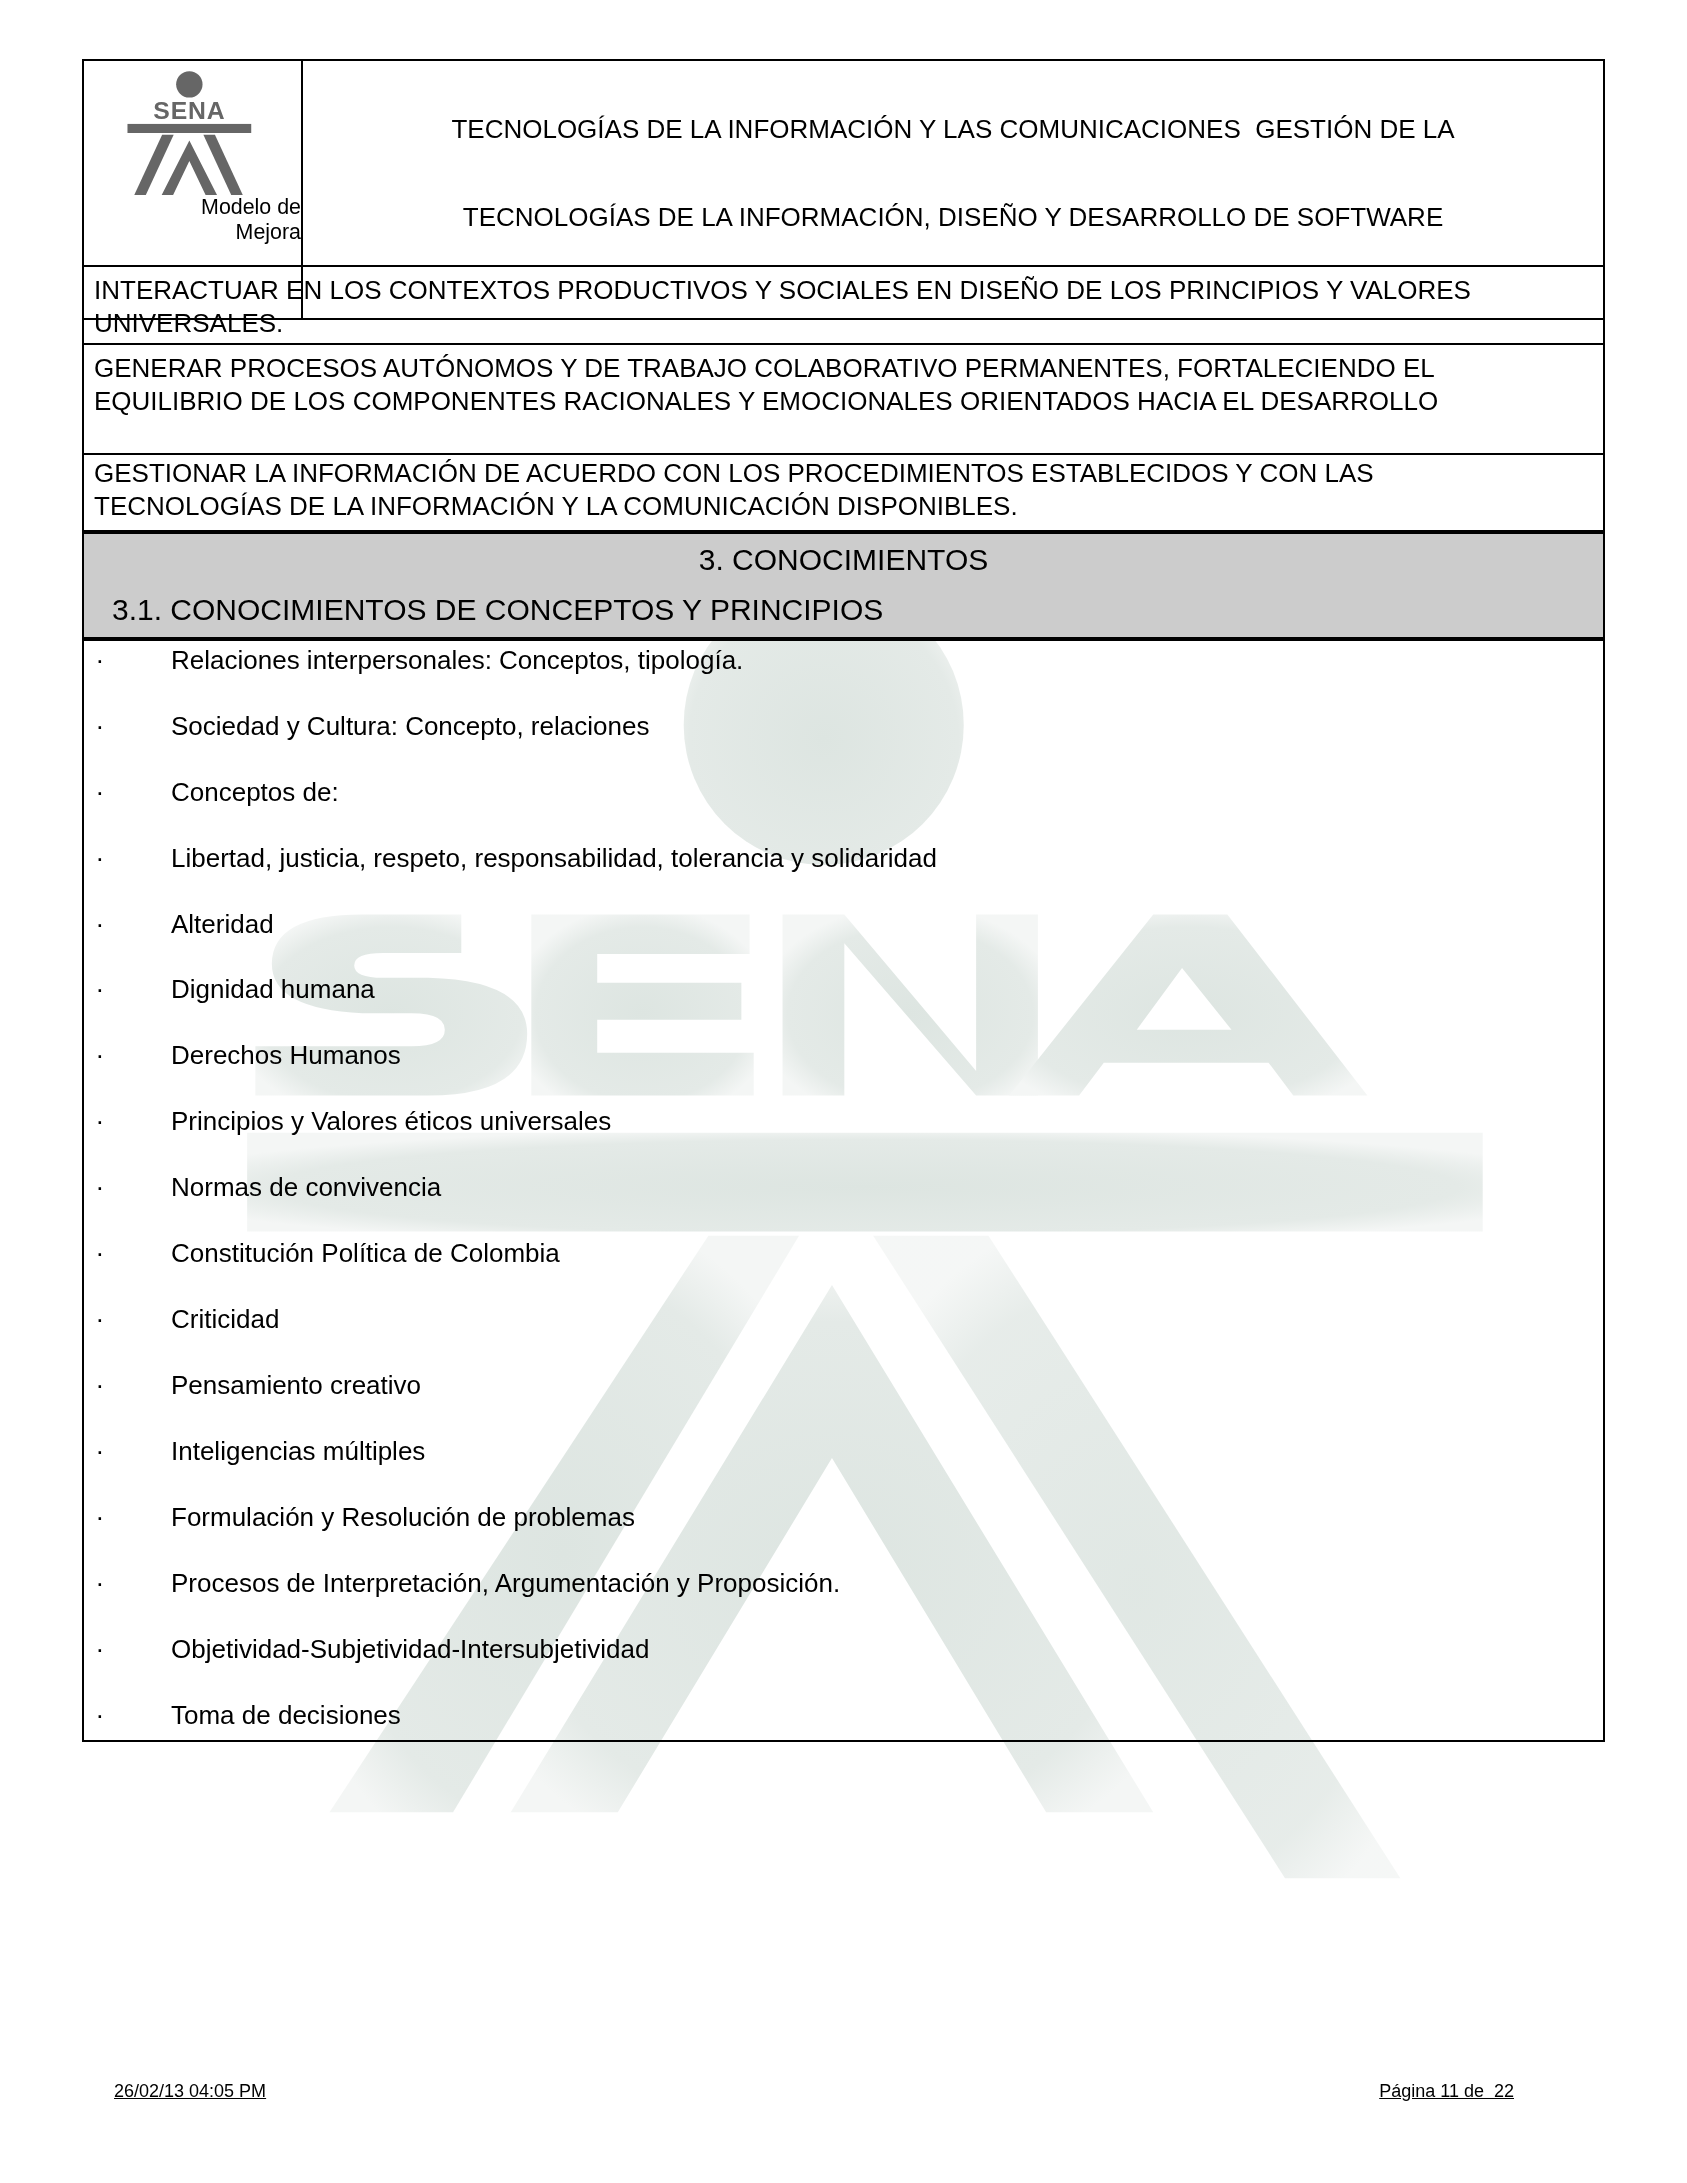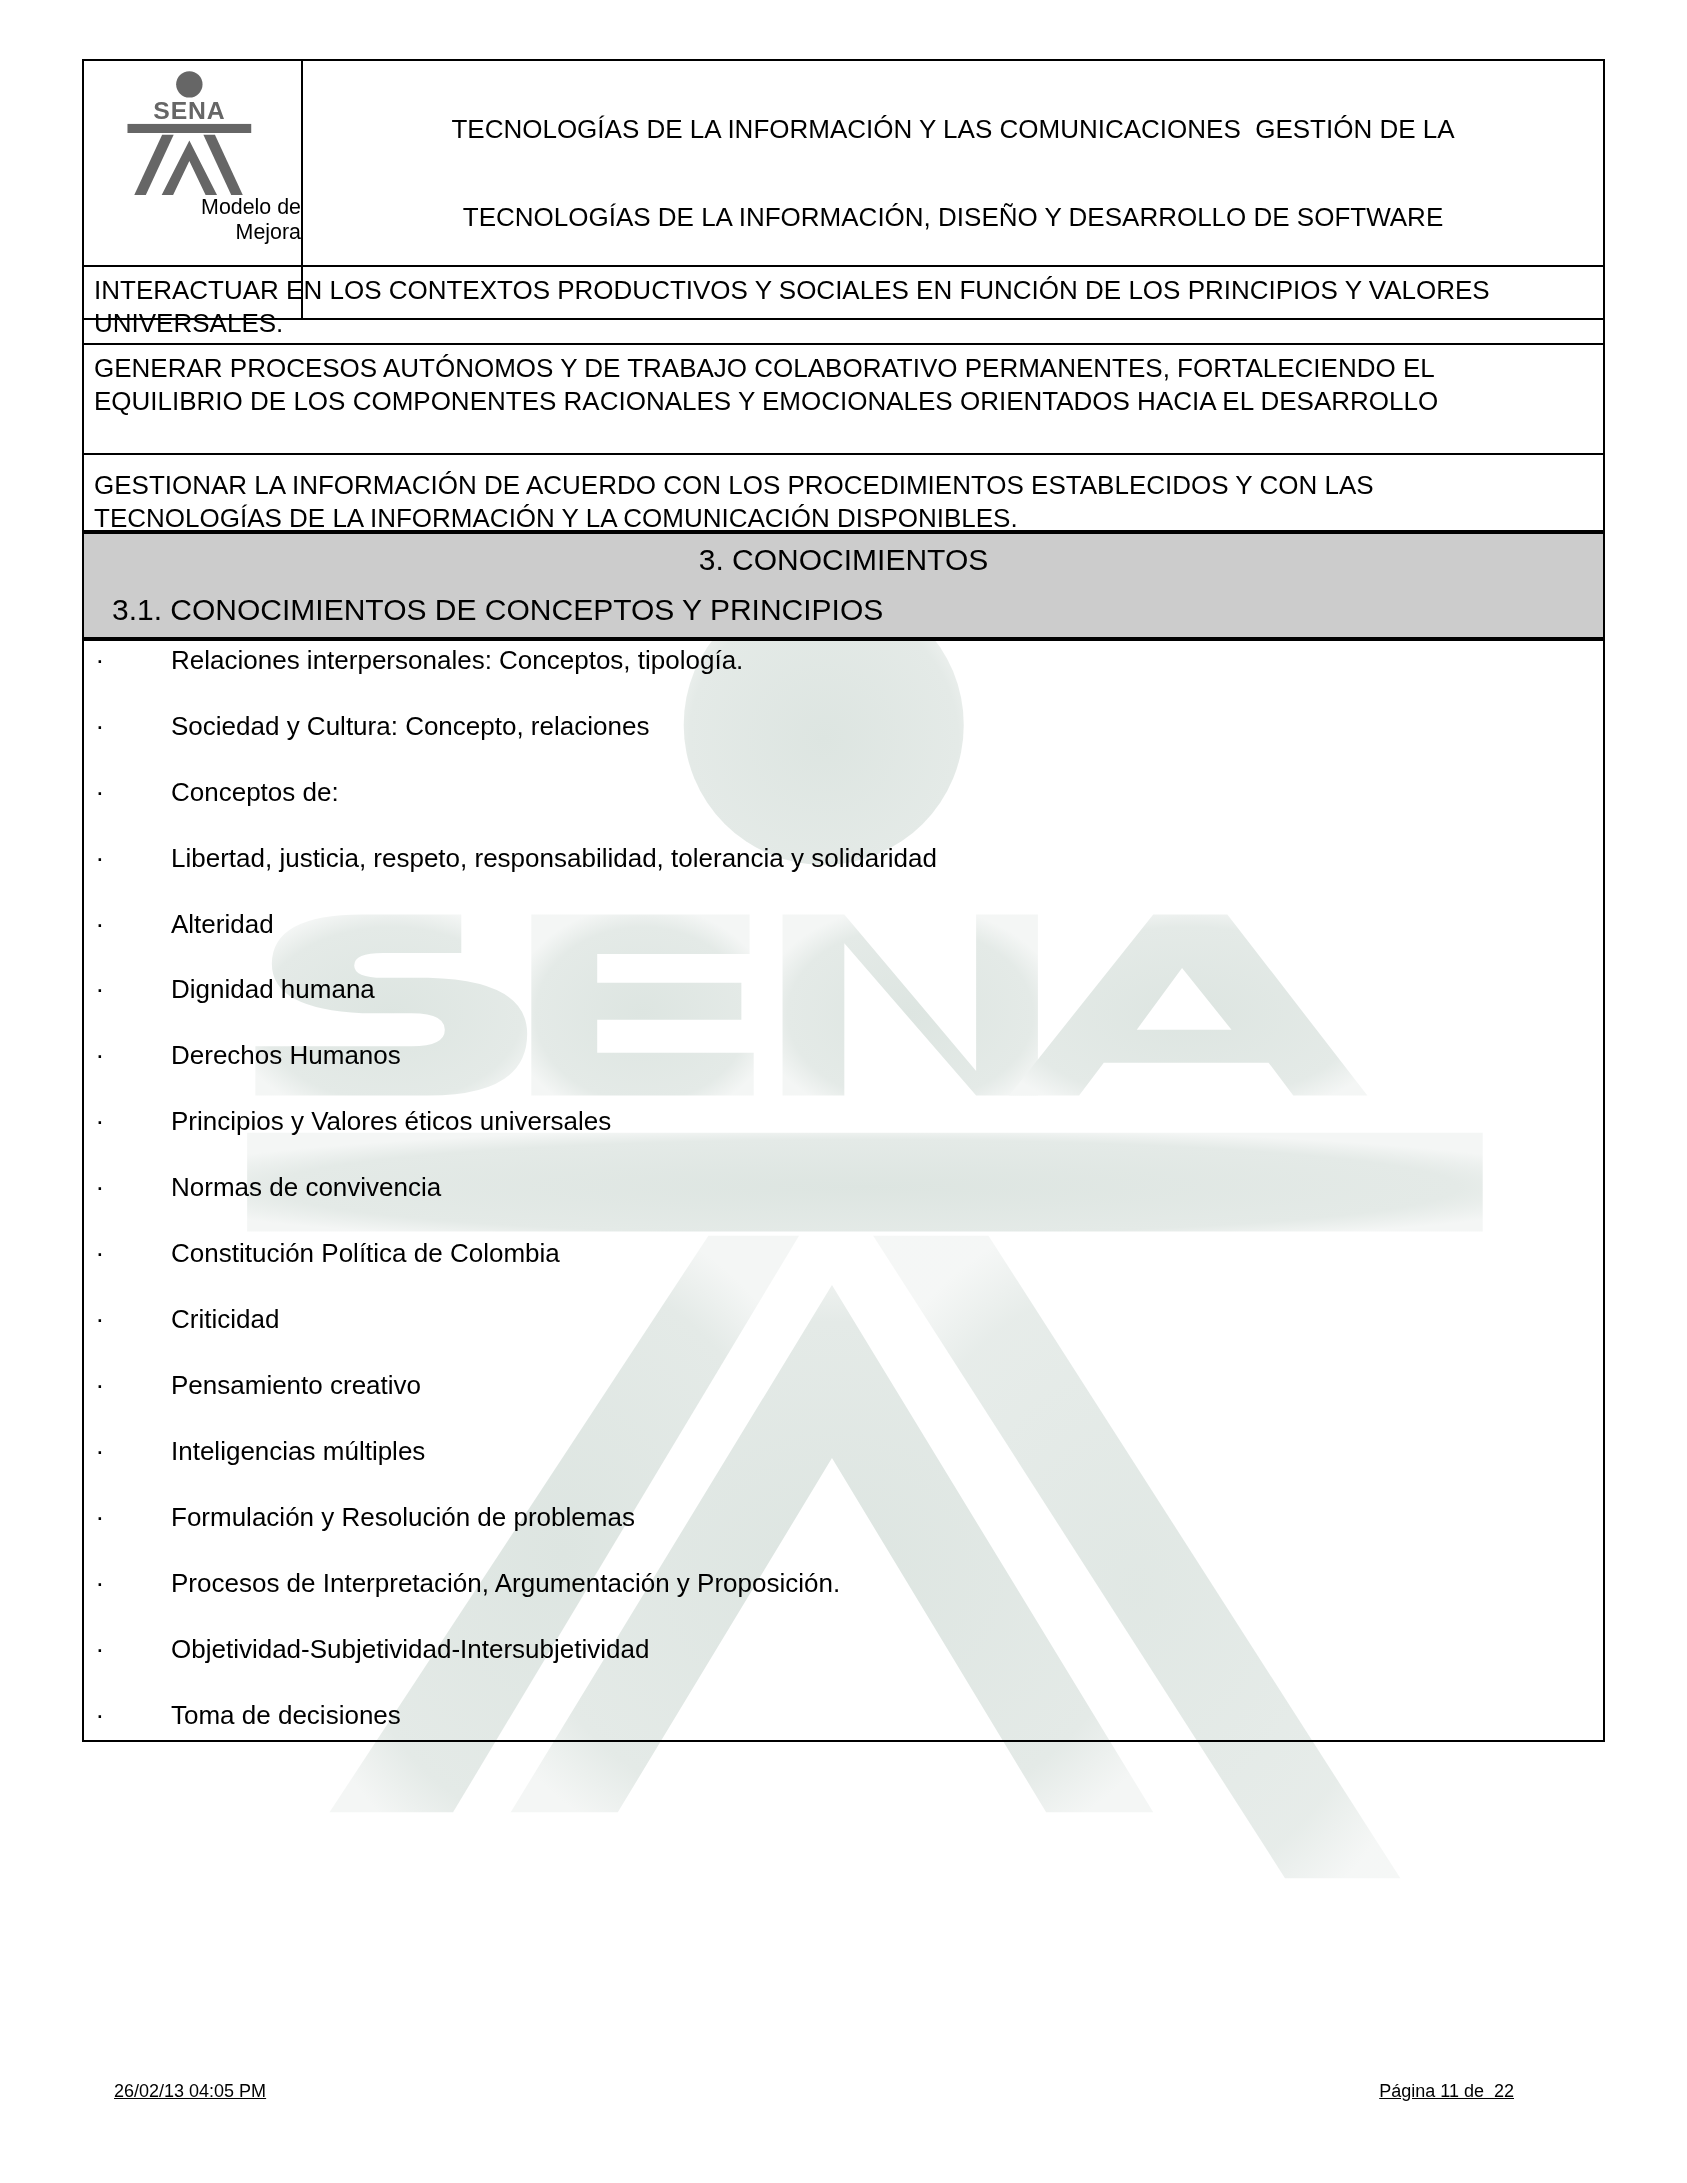--- a/index.html
+++ b/index.html
@@ -36,21 +36,21 @@
   .comp-table {
     position: absolute; left: 82px; top: 265px; width: 1523px; height: 268px;
     border: 2.5px solid #000; border-bottom: none; box-sizing: border-box; z-index: 1;
   }
   .comp-row {
     position: absolute; left: 0; right: 0; box-sizing: border-box;
     padding: 7.4px 10px 0 10px; font-size: 26px; line-height: 33px;
   }
   .comp-row.r1 { top: 0; height: 78px; border-bottom: 2.5px solid #000; }
   .comp-row.r2 { top: 78px; height: 110px; border-bottom: 2.5px solid #000; }
-  .comp-row.r3 { top: 189px; height: 79px; padding-top: 13px; }
+  .comp-row.r3 { top: 189px; height: 79px; padding-top: 1px; }
   .comp-row span { display: block; }
 
   
   .gray-heading {
     position: absolute; left: 82px; width: 1523px; box-sizing: border-box;
     background: #cccccc; border-left: 2.5px solid #000; border-right: 2.5px solid #000;
     font-size: 30px; z-index: 1;
   }
   .gh1 { top: 530px; height: 58px; border-top: 4.1px solid #000; border-bottom: 2.5px solid #000; text-align: center; line-height: 51px; }
   .gh2 { top: 585px; height: 56px; border-bottom: 4.1px solid #000; padding-left: 28px; line-height: 49px; }
@@ -125,21 +125,21 @@
     <div class="logo-caption" style="top:159px">Mejora</div>
   </div>
   <div class="header-lines">
     <div class="header-line" style="top:53px">TECNOLOGÍAS DE LA INFORMACIÓN Y LAS COMUNICACIONES  GESTIÓN DE LA</div>
     <div class="header-line" style="top:141px">TECNOLOGÍAS DE LA INFORMACIÓN, DISEÑO Y DESARROLLO DE SOFTWARE</div>
   </div>
 </div>
 
 <div class="comp-table">
   <div class="comp-row r1">
-    <span>INTERACTUAR EN LOS CONTEXTOS PRODUCTIVOS Y SOCIALES EN FUNCIÓN DE LOS PRINCIPIOS Y VALORES</span>
+    <span>INTERACTUAR EN LOS CONTEXTOS PRODUCTIVOS Y SOCIALES EN DISEÑO DE LOS PRINCIPIOS Y VALORES</span>
     <span>UNIVERSALES.</span>
   </div>
   <div class="comp-row r2">
     <span>GENERAR PROCESOS AUTÓNOMOS Y DE TRABAJO COLABORATIVO PERMANENTES, FORTALECIENDO EL</span>
     <span>EQUILIBRIO DE LOS COMPONENTES RACIONALES Y EMOCIONALES ORIENTADOS HACIA EL DESARROLLO</span>
   </div>
   <div class="comp-row r3">
     <span>GESTIONAR LA INFORMACIÓN DE ACUERDO CON LOS PROCEDIMIENTOS ESTABLECIDOS Y CON LAS</span>
     <span>TECNOLOGÍAS DE LA INFORMACIÓN Y LA COMUNICACIÓN DISPONIBLES.</span>
   </div>

